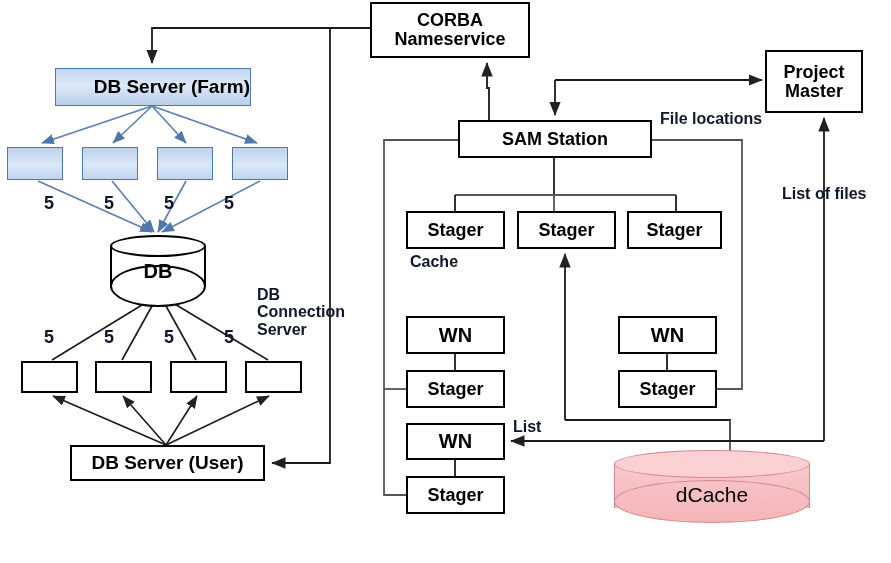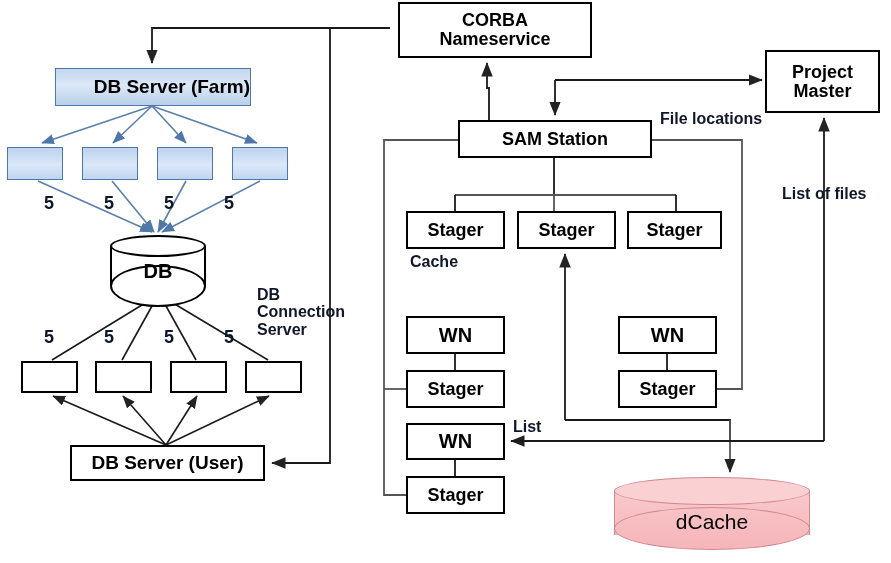--- a/index.html
+++ b/index.html
@@ -204,26 +204,26 @@
 
   <div class="node box-white" style="left:21px; top:361px; width:57px; height:32px;"></div>
   <div class="node box-white" style="left:95px; top:361px; width:57px; height:32px;"></div>
   <div class="node box-white" style="left:170px; top:361px; width:57px; height:32px;"></div>
   <div class="node box-white" style="left:245px; top:361px; width:57px; height:32px;"></div>
 
   <div class="node box-white" style="left:70px; top:445px; width:195px; height:36px; font-size:19px;">
     <span>DB Server (User)</span>
   </div>
 
-  <div class="node box-white" style="left:398px; top:2px; width:194px; height:56px; font-size:18px; white-space:pre-line;">
+  <div class="node box-white" style="left:370px; top:2px; width:160px; height:56px; font-size:18px; white-space:pre-line;">
     <span>CORBA
 Nameservice</span>
   </div>
 
-  <div class="node box-white" style="left:765px; top:50px; width:115px; height:63px; font-size:18px; white-space:pre-line;">
+  <div class="node box-white" style="left:765px; top:50px; width:98px; height:63px; font-size:18px; white-space:pre-line;">
     <span>Project
 Master</span>
   </div>
 
   <div class="node box-white" style="left:458px; top:120px; width:194px; height:38px; font-size:18px;">
     <span>SAM Station</span>
   </div>
 
   <div class="node box-white" style="left:406px; top:211px; width:99px; height:38px; font-size:18px;">
     <span>Stager</span>
@@ -248,21 +248,21 @@
     <span>Stager</span>
   </div>
 
   <div class="node box-white" style="left:618px; top:316px; width:99px; height:38px; font-size:20px;">
     <span>WN</span>
   </div>
   <div class="node box-white" style="left:618px; top:370px; width:99px; height:38px; font-size:18px;">
     <span>Stager</span>
   </div>
 
-  <div class="cyl" style="left:614px; top:477px; width:196px; height:73px;">
+  <div class="cyl" style="left:614px; top:450px; width:196px; height:73px;">
     <div class="body" style="top:14px; height:44px; background:linear-gradient(to bottom,#f9c9cc,#f6b9bd); border-left:1px solid #d08a8e; border-right:1px solid #d08a8e;"></div>
     <div class="bottom" style="top:30px; height:43px; background:linear-gradient(to bottom,#f8c2c6,#f6b5b9); border:1px solid #d08a8e;"></div>
     <div class="cap" style="top:0px; height:28px; background:#fad0d3; border:1px solid #d08a8e;"></div>
     <div class="cyl-text" style="top:33px; font-size:21px;">dCache</div>
   </div>
 
   <div class="label-red" style="left:44px; top:194px; font-size:18px;">5</div>
   <div class="label-red" style="left:104px; top:194px; font-size:18px;">5</div>
   <div class="label-red" style="left:164px; top:194px; font-size:18px;">5</div>
   <div class="label-red" style="left:224px; top:194px; font-size:18px;">5</div>

